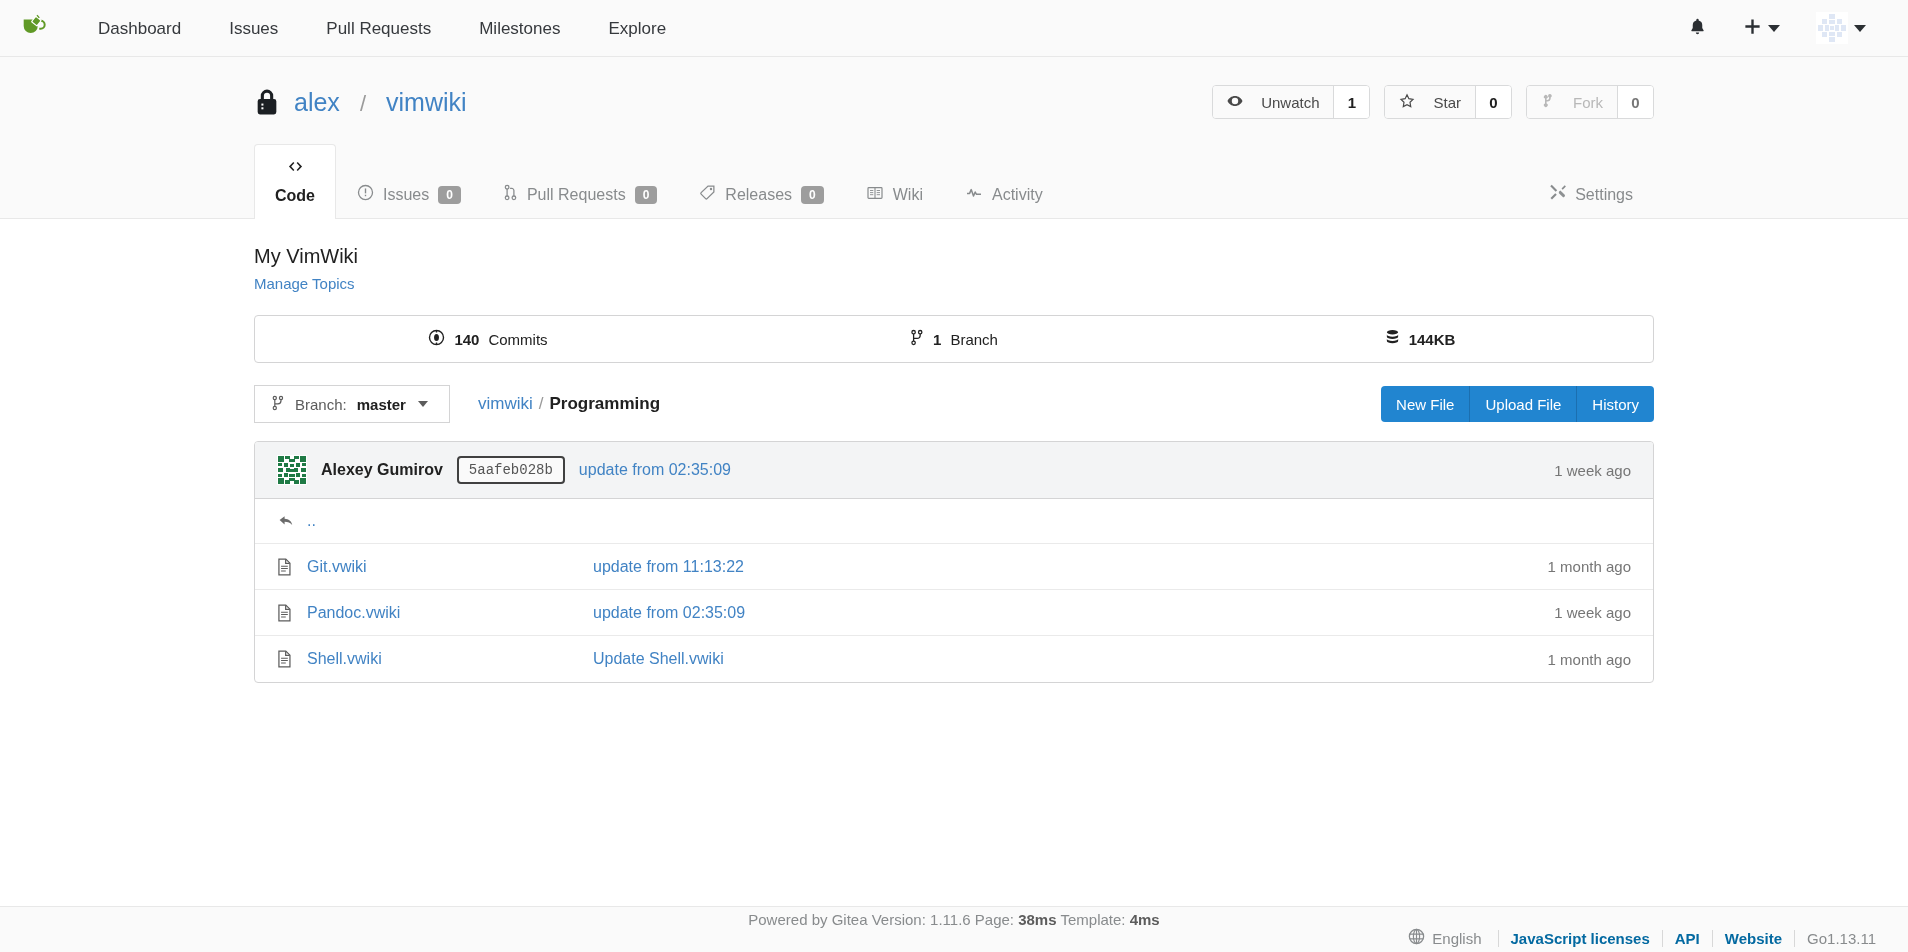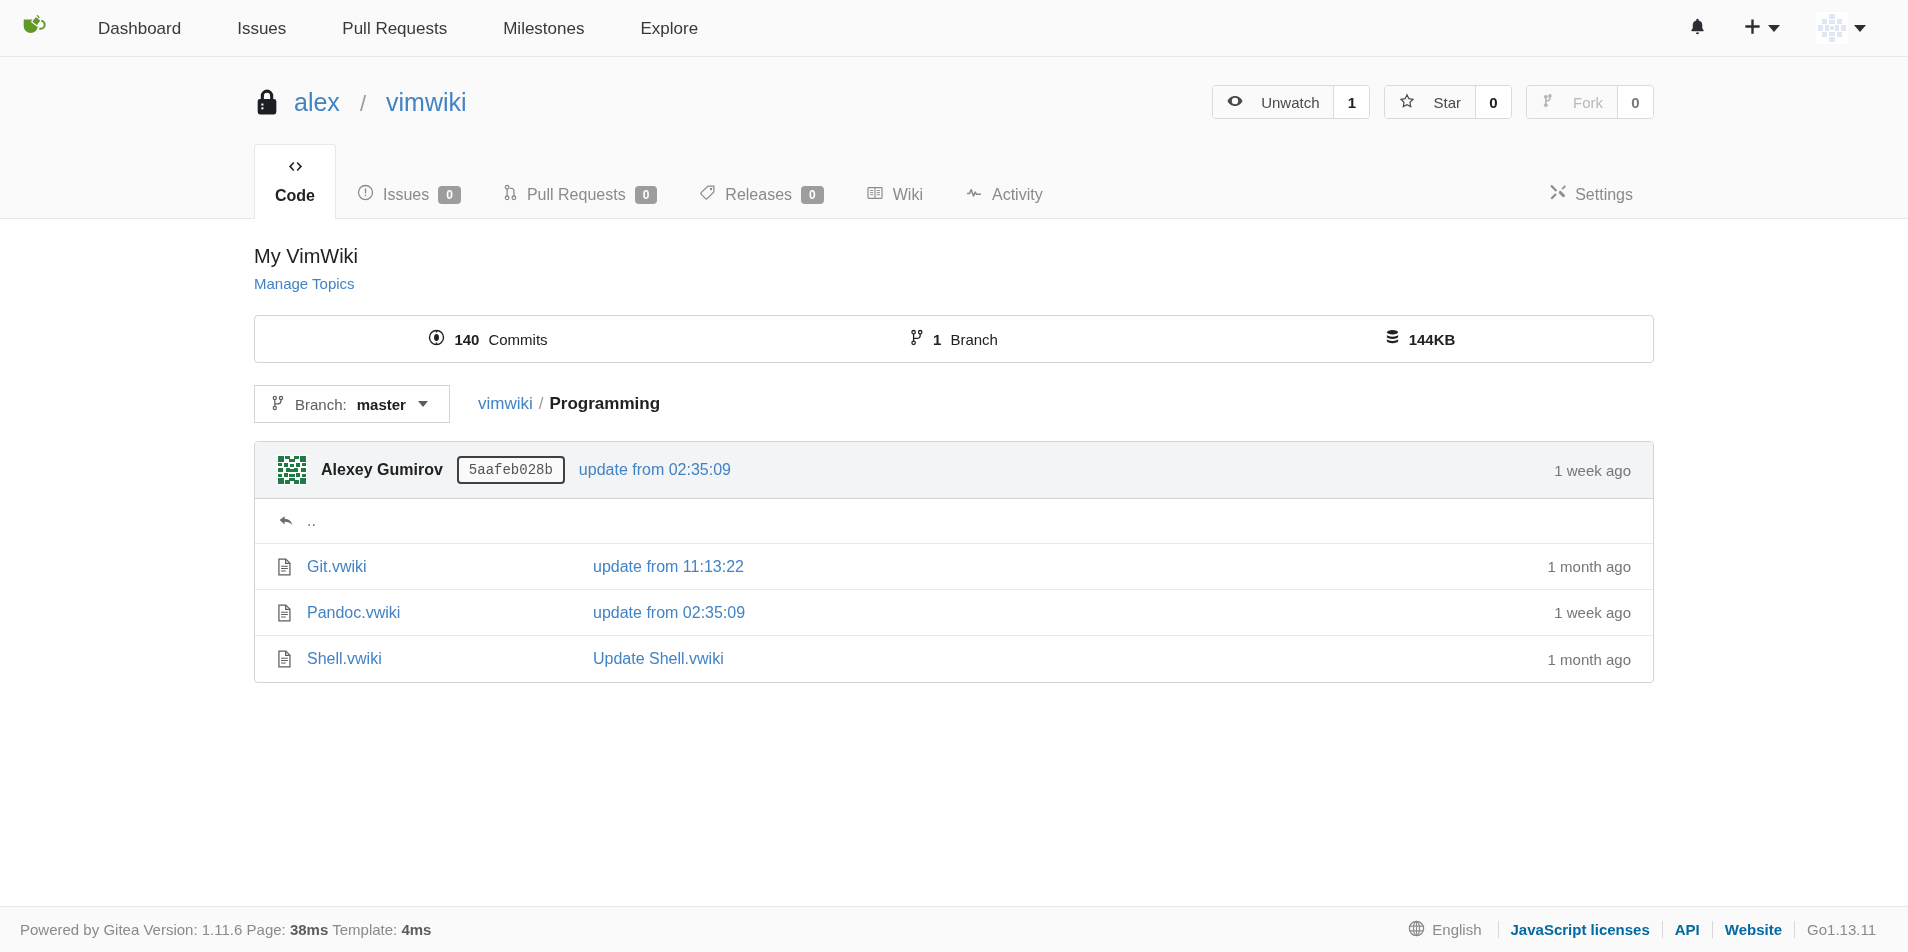--- a/index.html
+++ b/index.html
@@ -20,21 +20,21 @@
     border-bottom: 1px solid #e8e8e8;
     display: flex;
     align-items: center;
     padding: 0 24px 0 16px;
   }
   .brand-logo {
     width: 36px; height: 36px;
     display: flex; align-items: center; justify-content: center;
     margin-right: 22px;
   }
-  .nav-links { display: flex; align-items: center; gap: 8px; }
+  .nav-links { display: flex; align-items: center; gap: 0; }
   .nav-link {
     color: #36393d;
     font-size: 17px;
     text-decoration: none;
     padding: 18px 24px;
     line-height: 1;
     white-space: nowrap;
   }
   .nav-right {
     margin-left: auto;
@@ -349,20 +349,21 @@
   }
   .footer-inner {
     width: 1416px;
     margin: 0 auto;
     display: flex;
     align-items: center;
     padding: 0 16px;
     width: 100%;
     padding-left: 20px;
     padding-right: 20px;
+    flex-direction: column;
   }
   .footer-left {
     font-size: 15px;
     color: #888b8d;
   }
   .footer-left b { color: #5c5c5c; }
   .footer-right {
     margin-left: auto;
     display: flex;
     align-items: center;
@@ -652,20 +653,25 @@
         <span class="bname">master</span>
         <span class="small-caret"></span>
       </div>
 
       <div class="breadcrumb-path">
         <a href="#">vimwiki</a>
         <span class="sep">/</span>
         <span class="cur">Programming</span>
       </div>
 
+      <div class="file-actions">
+        <a href="#">New File</a>
+        <a href="#">Upload File</a>
+        <a href="#">History</a>
+      </div>
     </div>
 
     
     <div class="file-list">
 
       <div class="commit-header">
         <span class="identicon">
           <svg width="30" height="30" viewBox="0 0 30 30" aria-hidden="true">
             <rect width="30" height="30" fill="#ffffff"></rect>
             <g fill="#1f7a45">

